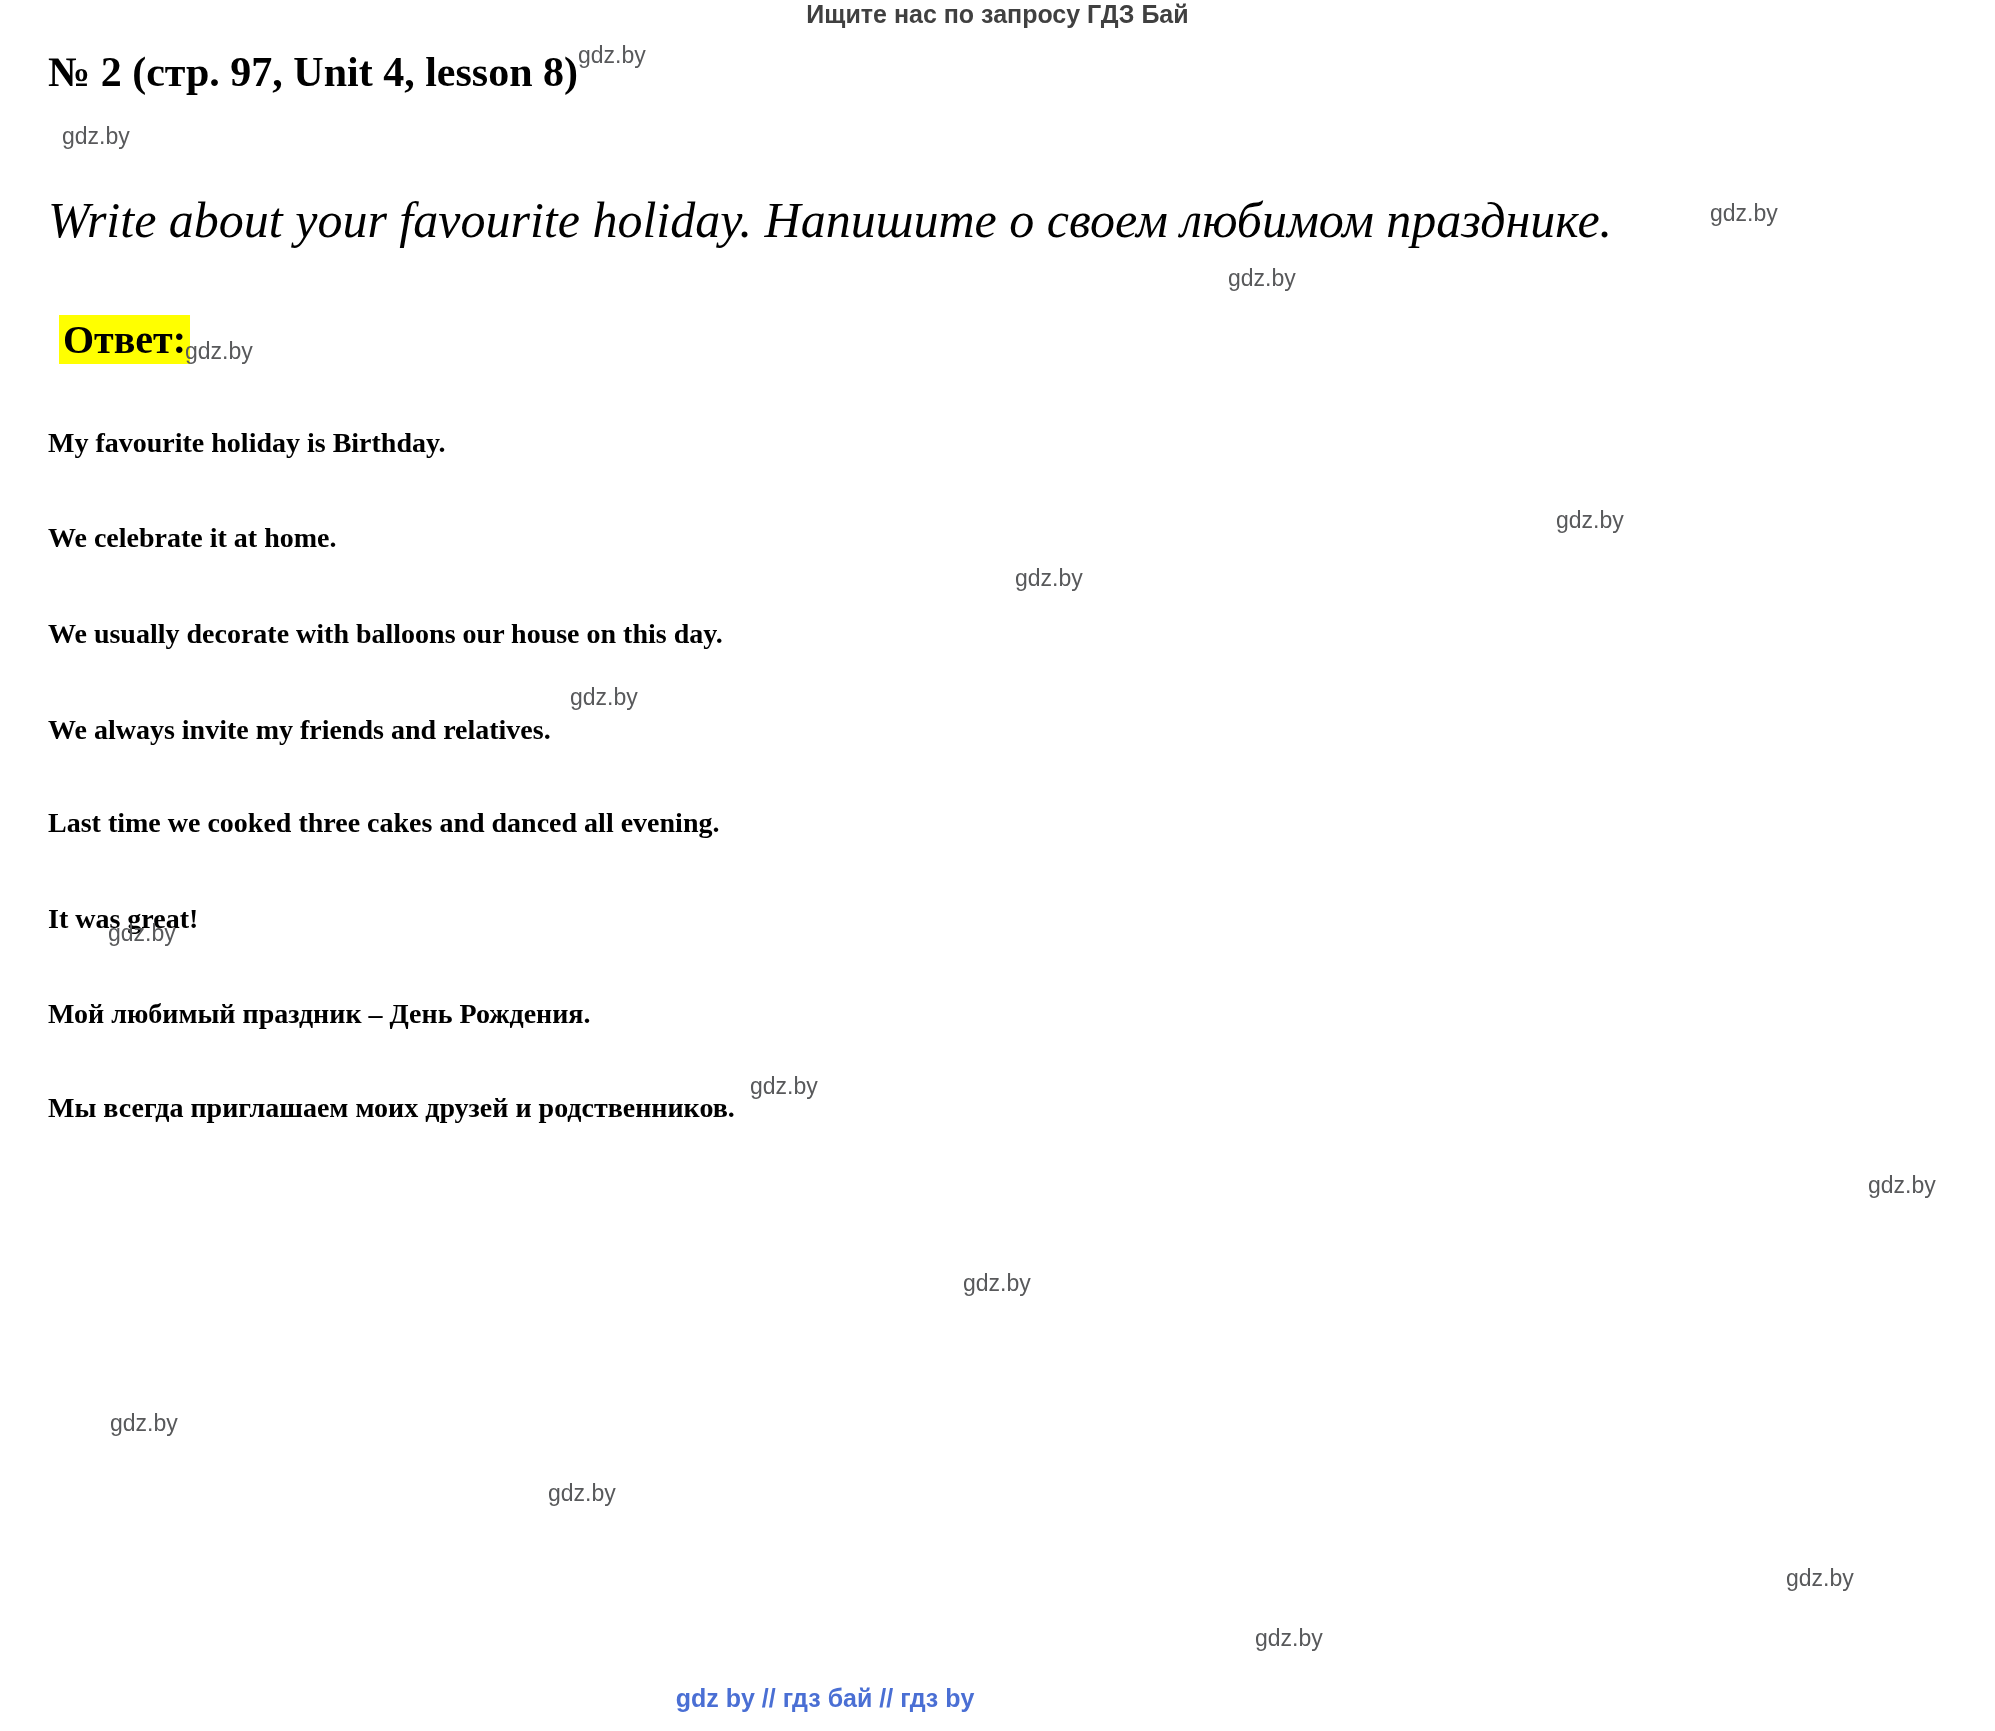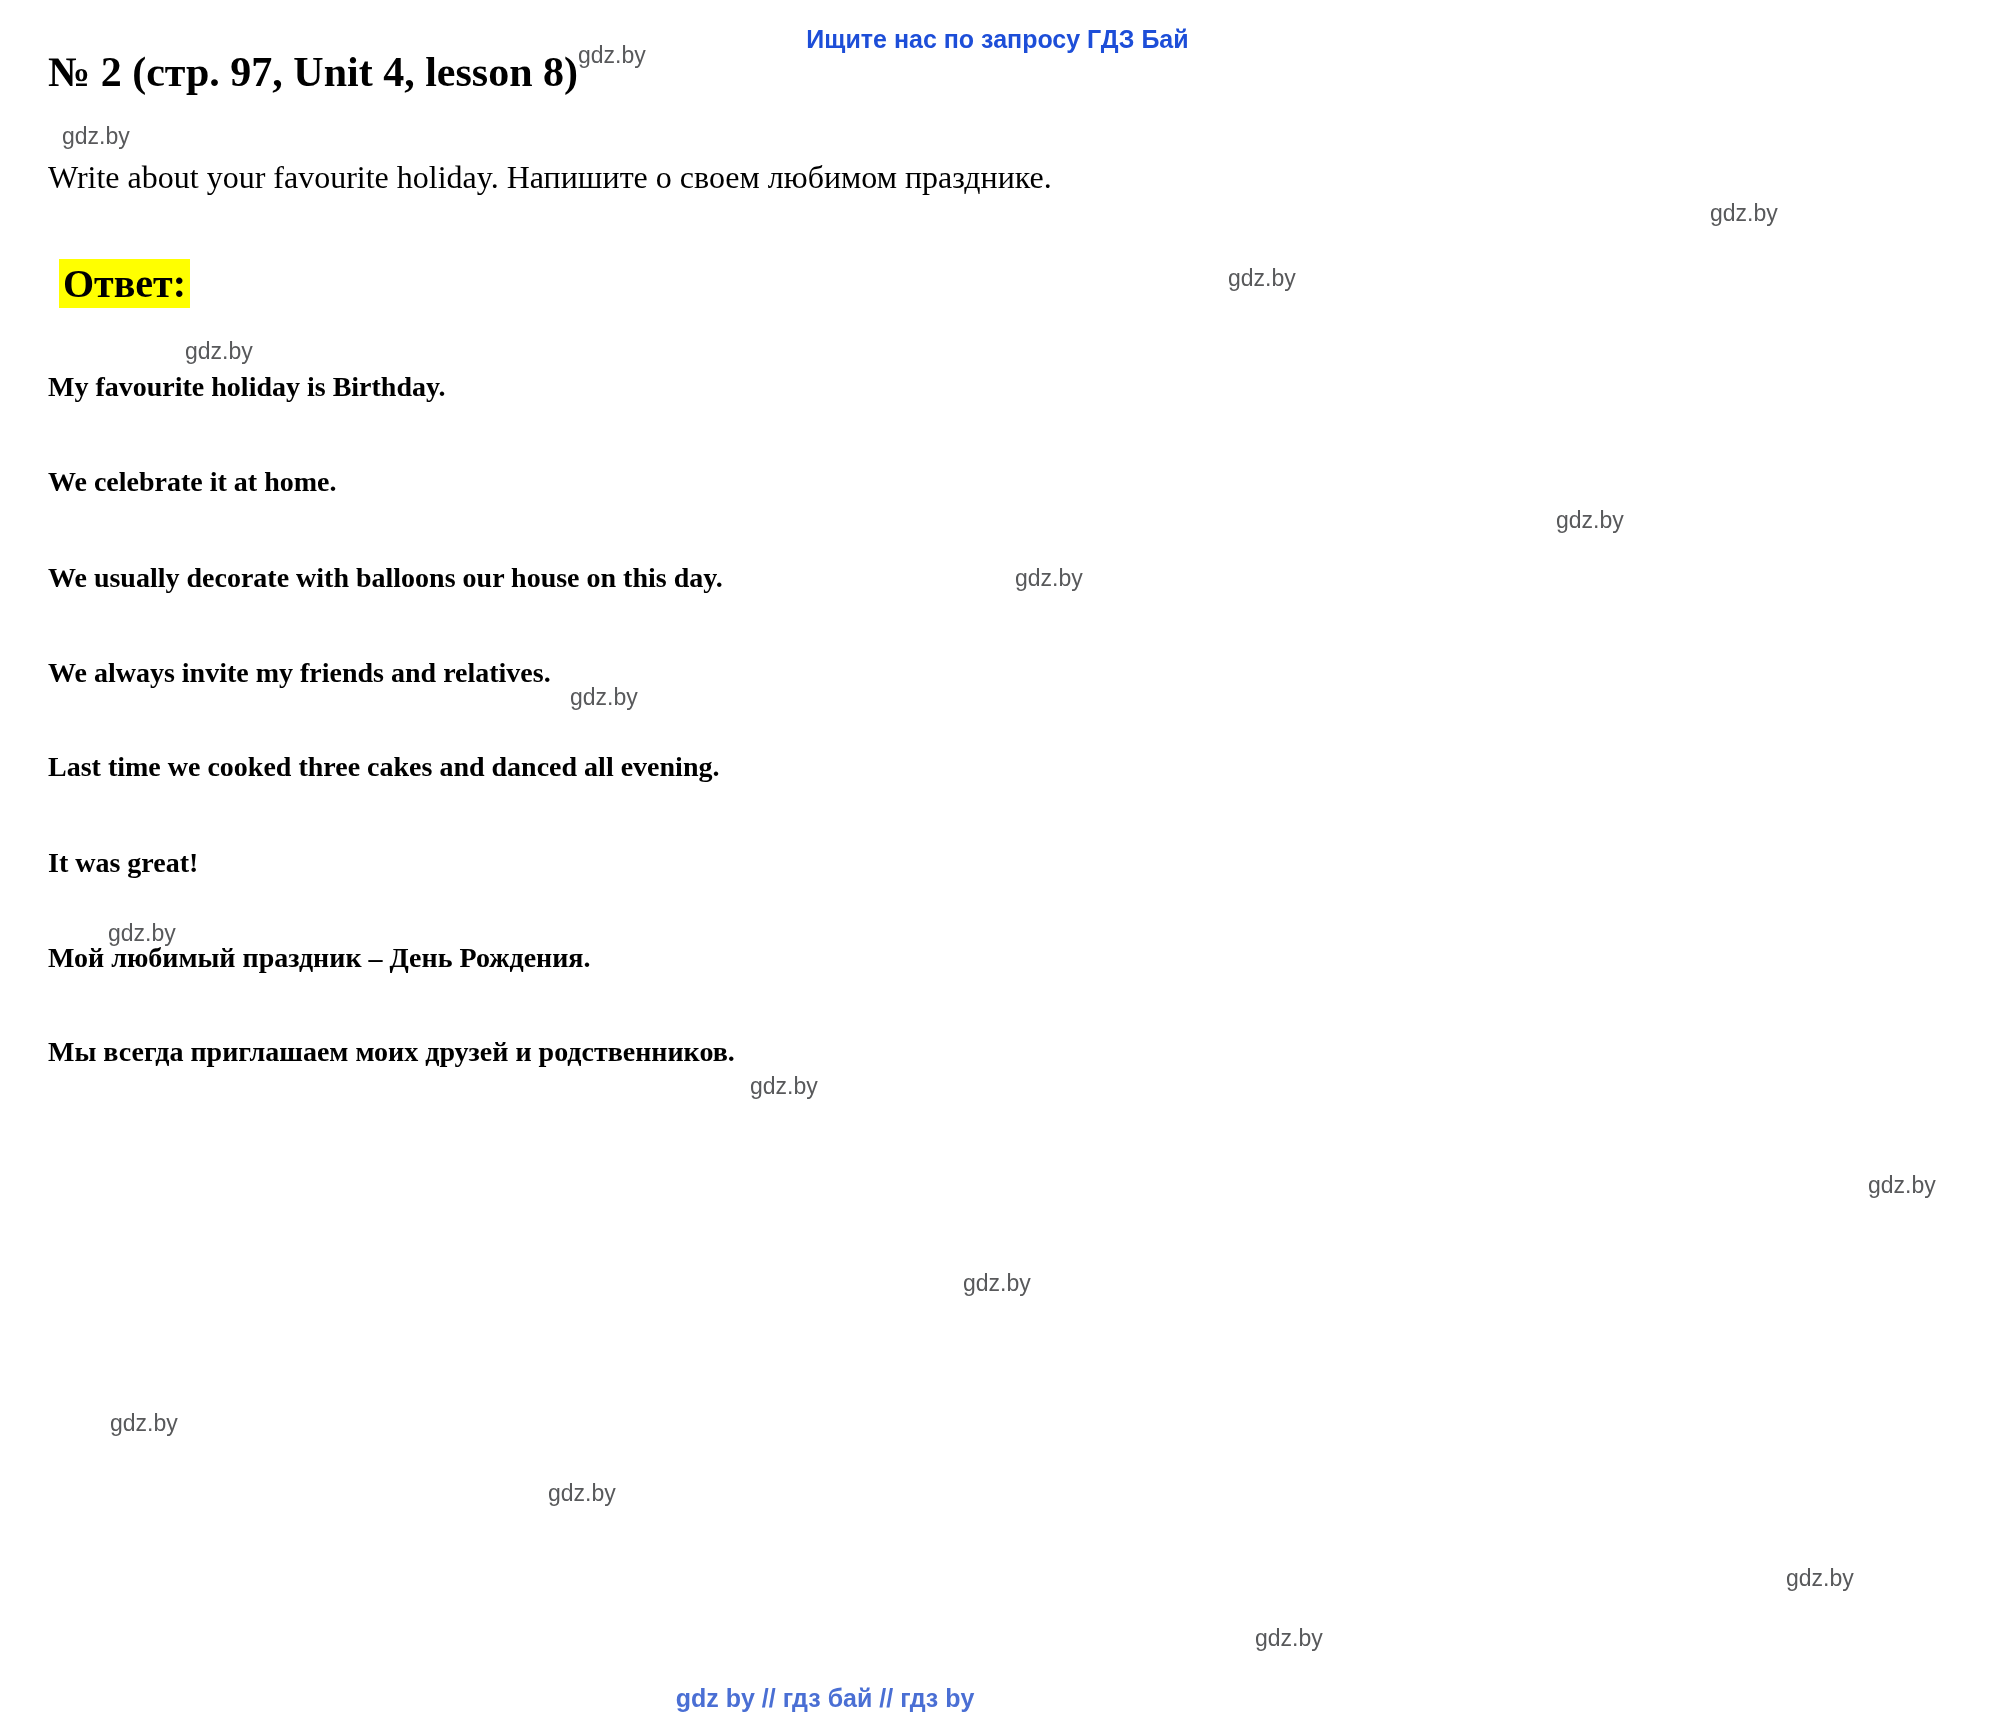--- a/index.html
+++ b/index.html
@@ -23,22 +23,22 @@
   
   .top-banner {
     position: absolute;
     top: 0;
     left: 0;
     width: 1995px;
     text-align: center;
     font-family: "Liberation Sans", sans-serif;
     font-size: 25px;
     font-weight: bold;
-    color: #1d4ed8;
-    padding-top: 25px;
+    color: #404040;
+    padding-top: 0;
   }
   
   .content {
     position: absolute;
     left: 48px;
     top: 48px;
     width: 1800px;
   }
   .task-title {
     font-size: 42px;
@@ -52,24 +52,25 @@
     position: absolute;
     left: 100%;
     top: -6px;
     font-family: "Liberation Sans", sans-serif;
     font-size: 23px;
     font-weight: normal;
     color: #58595b;
     white-space: nowrap;
   }
   .prompt {
-    font-size: 32px;
+    font-size: 50px;
     line-height: 1.45;
-    margin-top: 58px;
+    margin-top: 88px;
     max-width: 1600px;
+    font-style: italic;
   }
   .answer-label {
     display: inline-block;
     background: #ffff00;
     font-size: 40px;
     font-weight: bold;
     margin-top: 58px;
     padding: 1px 4px;
     margin-left: 11px;
   }

